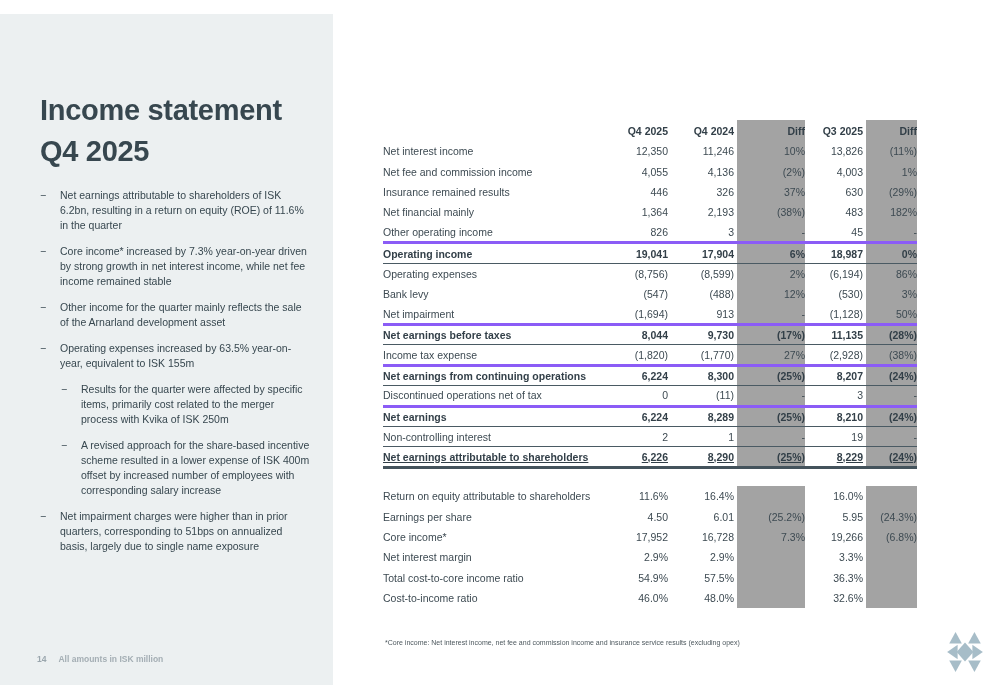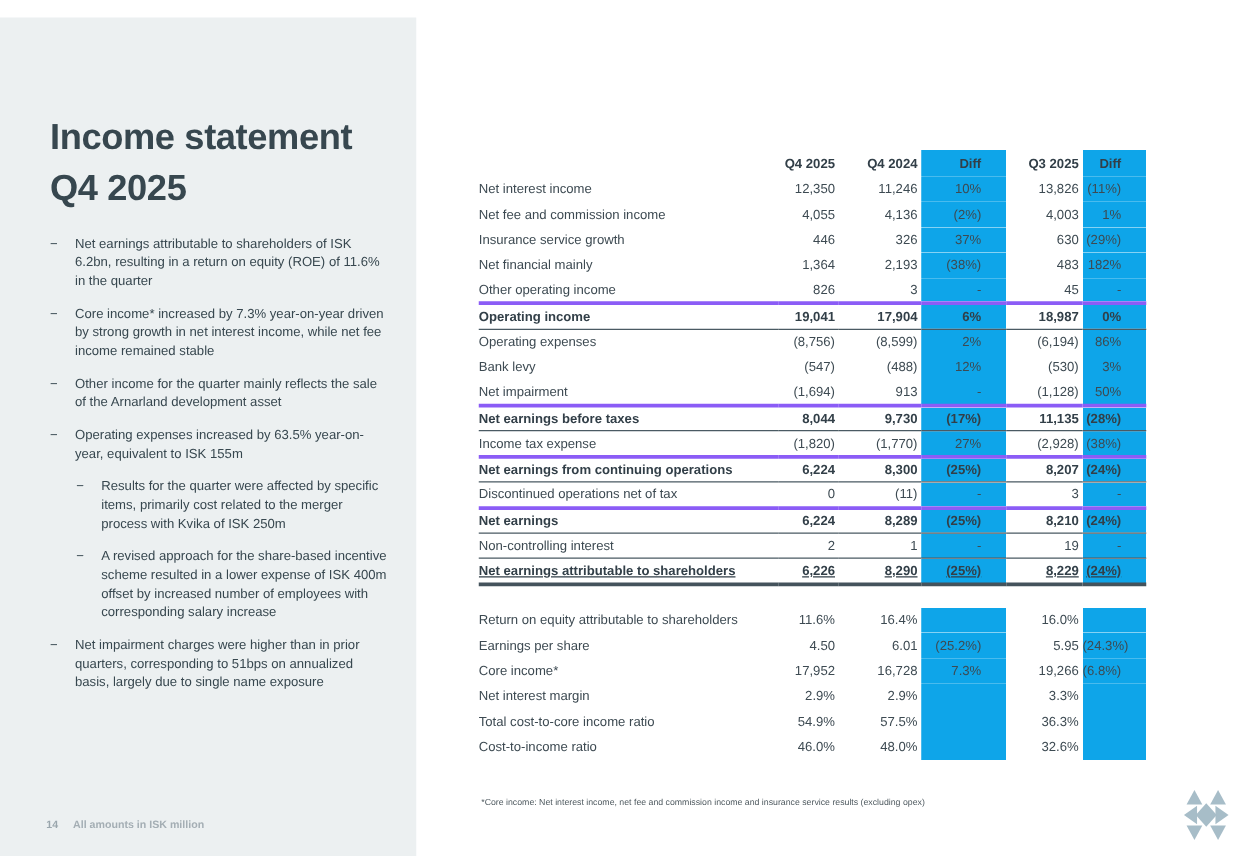--- a/index.html
+++ b/index.html
@@ -23,21 +23,21 @@
   
   table { border-collapse:collapse; table-layout:fixed; }
   .main-table { position:absolute; left:383px; top:120px; width:534px; }
   .ratio-table { position:absolute; left:383px; top:486px; width:534px; }
   th, td {
     font-size:10.5px; height:20.4px; padding:0; white-space:nowrap; overflow:hidden;
     color:#3d4a52; font-weight:normal; text-align:left; vertical-align:middle;
   }
   th { font-weight:bold; color:#323f48; height:21px; }
   .num { text-align:right; padding-right:3px; }
-  .band { background:#0ea5e9; padding-right:20px; }
+  .band { background:#a3a3a3; padding-right:0; }
   tr.bold td { font-weight:bold; color:#323f48; border-top:3px solid #8b5cf6; border-bottom:1px solid #4a5a63; }
   tr.final td { font-weight:bold; color:#323f48; border-top:1px solid #4a5a63; border-bottom:3px solid #44535c;text-decoration:underline; }
   
   .footnote { position:absolute; left:385px; top:639px; font-size:7px; color:#4d585e; }
   .logo { position:absolute; left:946px; top:631px; width:38px; height:42px; }
 </style>
 </head>
 <body>
 
 <div class="slide">
@@ -110,21 +110,21 @@
           </tr>
           <tr class="">
             <td>Net fee and commission income</td>
             <td class="num">4,055</td>
             <td class="num">4,136</td>
             <td class="num band">(2%)</td>
             <td class="num">4,003</td>
             <td class="num band">1%</td>
           </tr>
           <tr class="">
-            <td>Insurance service growth</td>
+            <td>Insurance remained results</td>
             <td class="num">446</td>
             <td class="num">326</td>
             <td class="num band">37%</td>
             <td class="num">630</td>
             <td class="num band">(29%)</td>
           </tr>
           <tr class="">
             <td>Net financial mainly</td>
             <td class="num">1,364</td>
             <td class="num">2,193</td>

